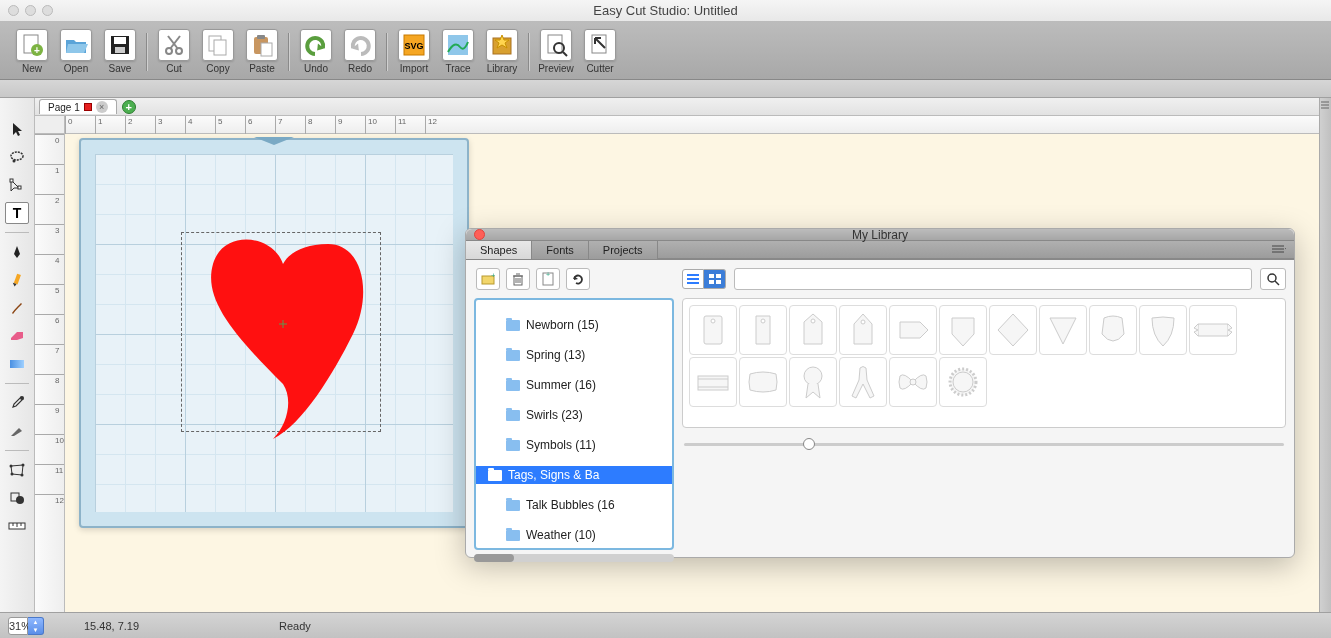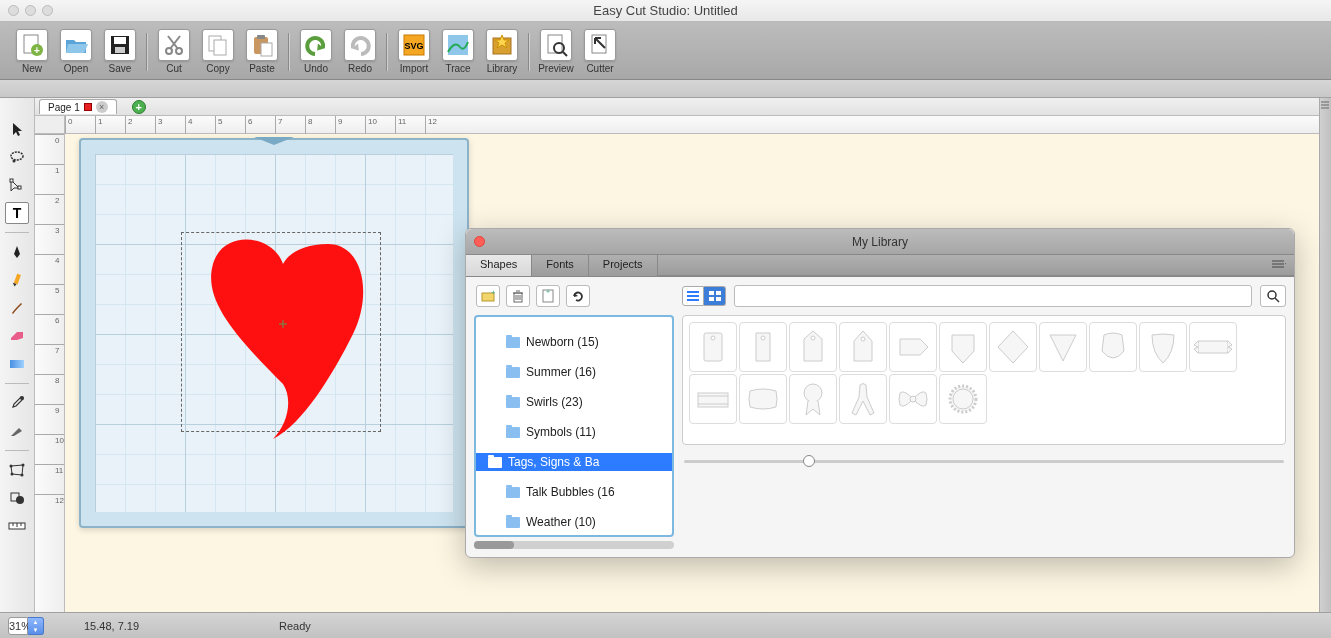--- a/index.html
+++ b/index.html
@@ -19,21 +19,21 @@
 .subbar { height: 18px; background: linear-gradient(#d6d6d6,#c8c8c8); border-bottom: 1px solid #a0a0a0; }
 
 .main { display: flex; height: calc(100% - 22px - 58px - 18px - 26px); position: relative; }
 
 .left-tools { width: 35px; background: linear-gradient(90deg,#f4f4f4,#e6e6e6); border-right: 1px solid #bbb; display: flex; flex-direction: column; align-items: center; padding-top: 20px; gap: 6px; }
 .ltool { width: 24px; height: 22px; display: flex; align-items: center; justify-content: center; border-radius: 2px; }
 .ltool.selected { background: #fff; border: 1px solid #888; }
 .ltool-sep { width: 24px; height: 1px; background: #bbb; margin: 2px 0; }
 
 .workspace { flex: 1; position: relative; background: #ececec; }
-.page-tabs { height: 18px; background: linear-gradient(#f0f0f0,#e2e2e2); border-bottom: 1px solid #bbb; display: flex; align-items: center; padding-left: 4px; gap: 15px; }
+.page-tabs { height: 18px; background: linear-gradient(#f0f0f0,#e2e2e2); border-bottom: 1px solid #bbb; display: flex; align-items: center; padding-left: 4px; gap: 5px; }
 .ptab { padding: 1px 8px; background: #fff; border: 1px solid #aaa; border-bottom: none; border-radius: 3px 3px 0 0; font-size: 10px; display: flex; align-items: center; gap: 4px; }
 .page-color { width: 8px; height: 8px; background: #e62020; border: 1px solid #900; }
 .page-close { width: 12px; height: 12px; background: #ccc; border-radius: 50%; display: flex; align-items: center; justify-content: center; font-size: 9px; color: #666; }
 .page-add { width: 14px; height: 14px; background: #4caf50; border-radius: 50%; color: #fff; display: flex; align-items: center; justify-content: center; font-size: 11px; font-weight: bold; border: 1px solid #2e7d32; }
 
 .ruler-h { position: absolute; left: 30px; top: 18px; right: 0; height: 18px; background: linear-gradient(#fbfbfb,#eee); border-bottom: 1px solid #bbb; font-size: 8px; color: #666; display: flex; }
 .ruler-h .tick { width: 30px; border-left: 1px solid #aaa; padding-left: 2px; height: 18px; line-height: 12px; }
 .ruler-v { position: absolute; left: 0; top: 36px; width: 30px; bottom: 0; background: linear-gradient(90deg,#fbfbfb,#eee); border-right: 1px solid #bbb; font-size: 8px; color: #666; }
 .ruler-v .tick { height: 30px; border-top: 1px solid #aaa; padding-top: 1px; padding-left: 20px; }
 .ruler-corner { position: absolute; left: 0; top: 18px; width: 30px; height: 18px; background: #eee; border-right: 1px solid #bbb; border-bottom: 1px solid #bbb; }
@@ -463,20 +463,24 @@
               <svg width="14" height="14">
                 <path d="M3 7 A4 4 0 1 1 5 11" fill="none" stroke="#333" stroke-width="1.8"></path>
                 <path d="M3 4 L3 8 L7 7 Z" fill="#333"></path>
               </svg>
             </div>
         </div>
         <div class="folder-list" id="folder-list">
             <div class="folder-item">
               <div class="folder-icon"></div>
               <span>Newborn (15)</span>
+            </div>
+            <div class="folder-item">
+              <div class="folder-icon"></div>
+              <span>Spring (13)</span>
             </div>
             <div class="folder-item">
               <div class="folder-icon"></div>
               <span>Summer (16)</span>
             </div>
             <div class="folder-item">
               <div class="folder-icon"></div>
               <span>Swirls (23)</span>
             </div>
             <div class="folder-item">

